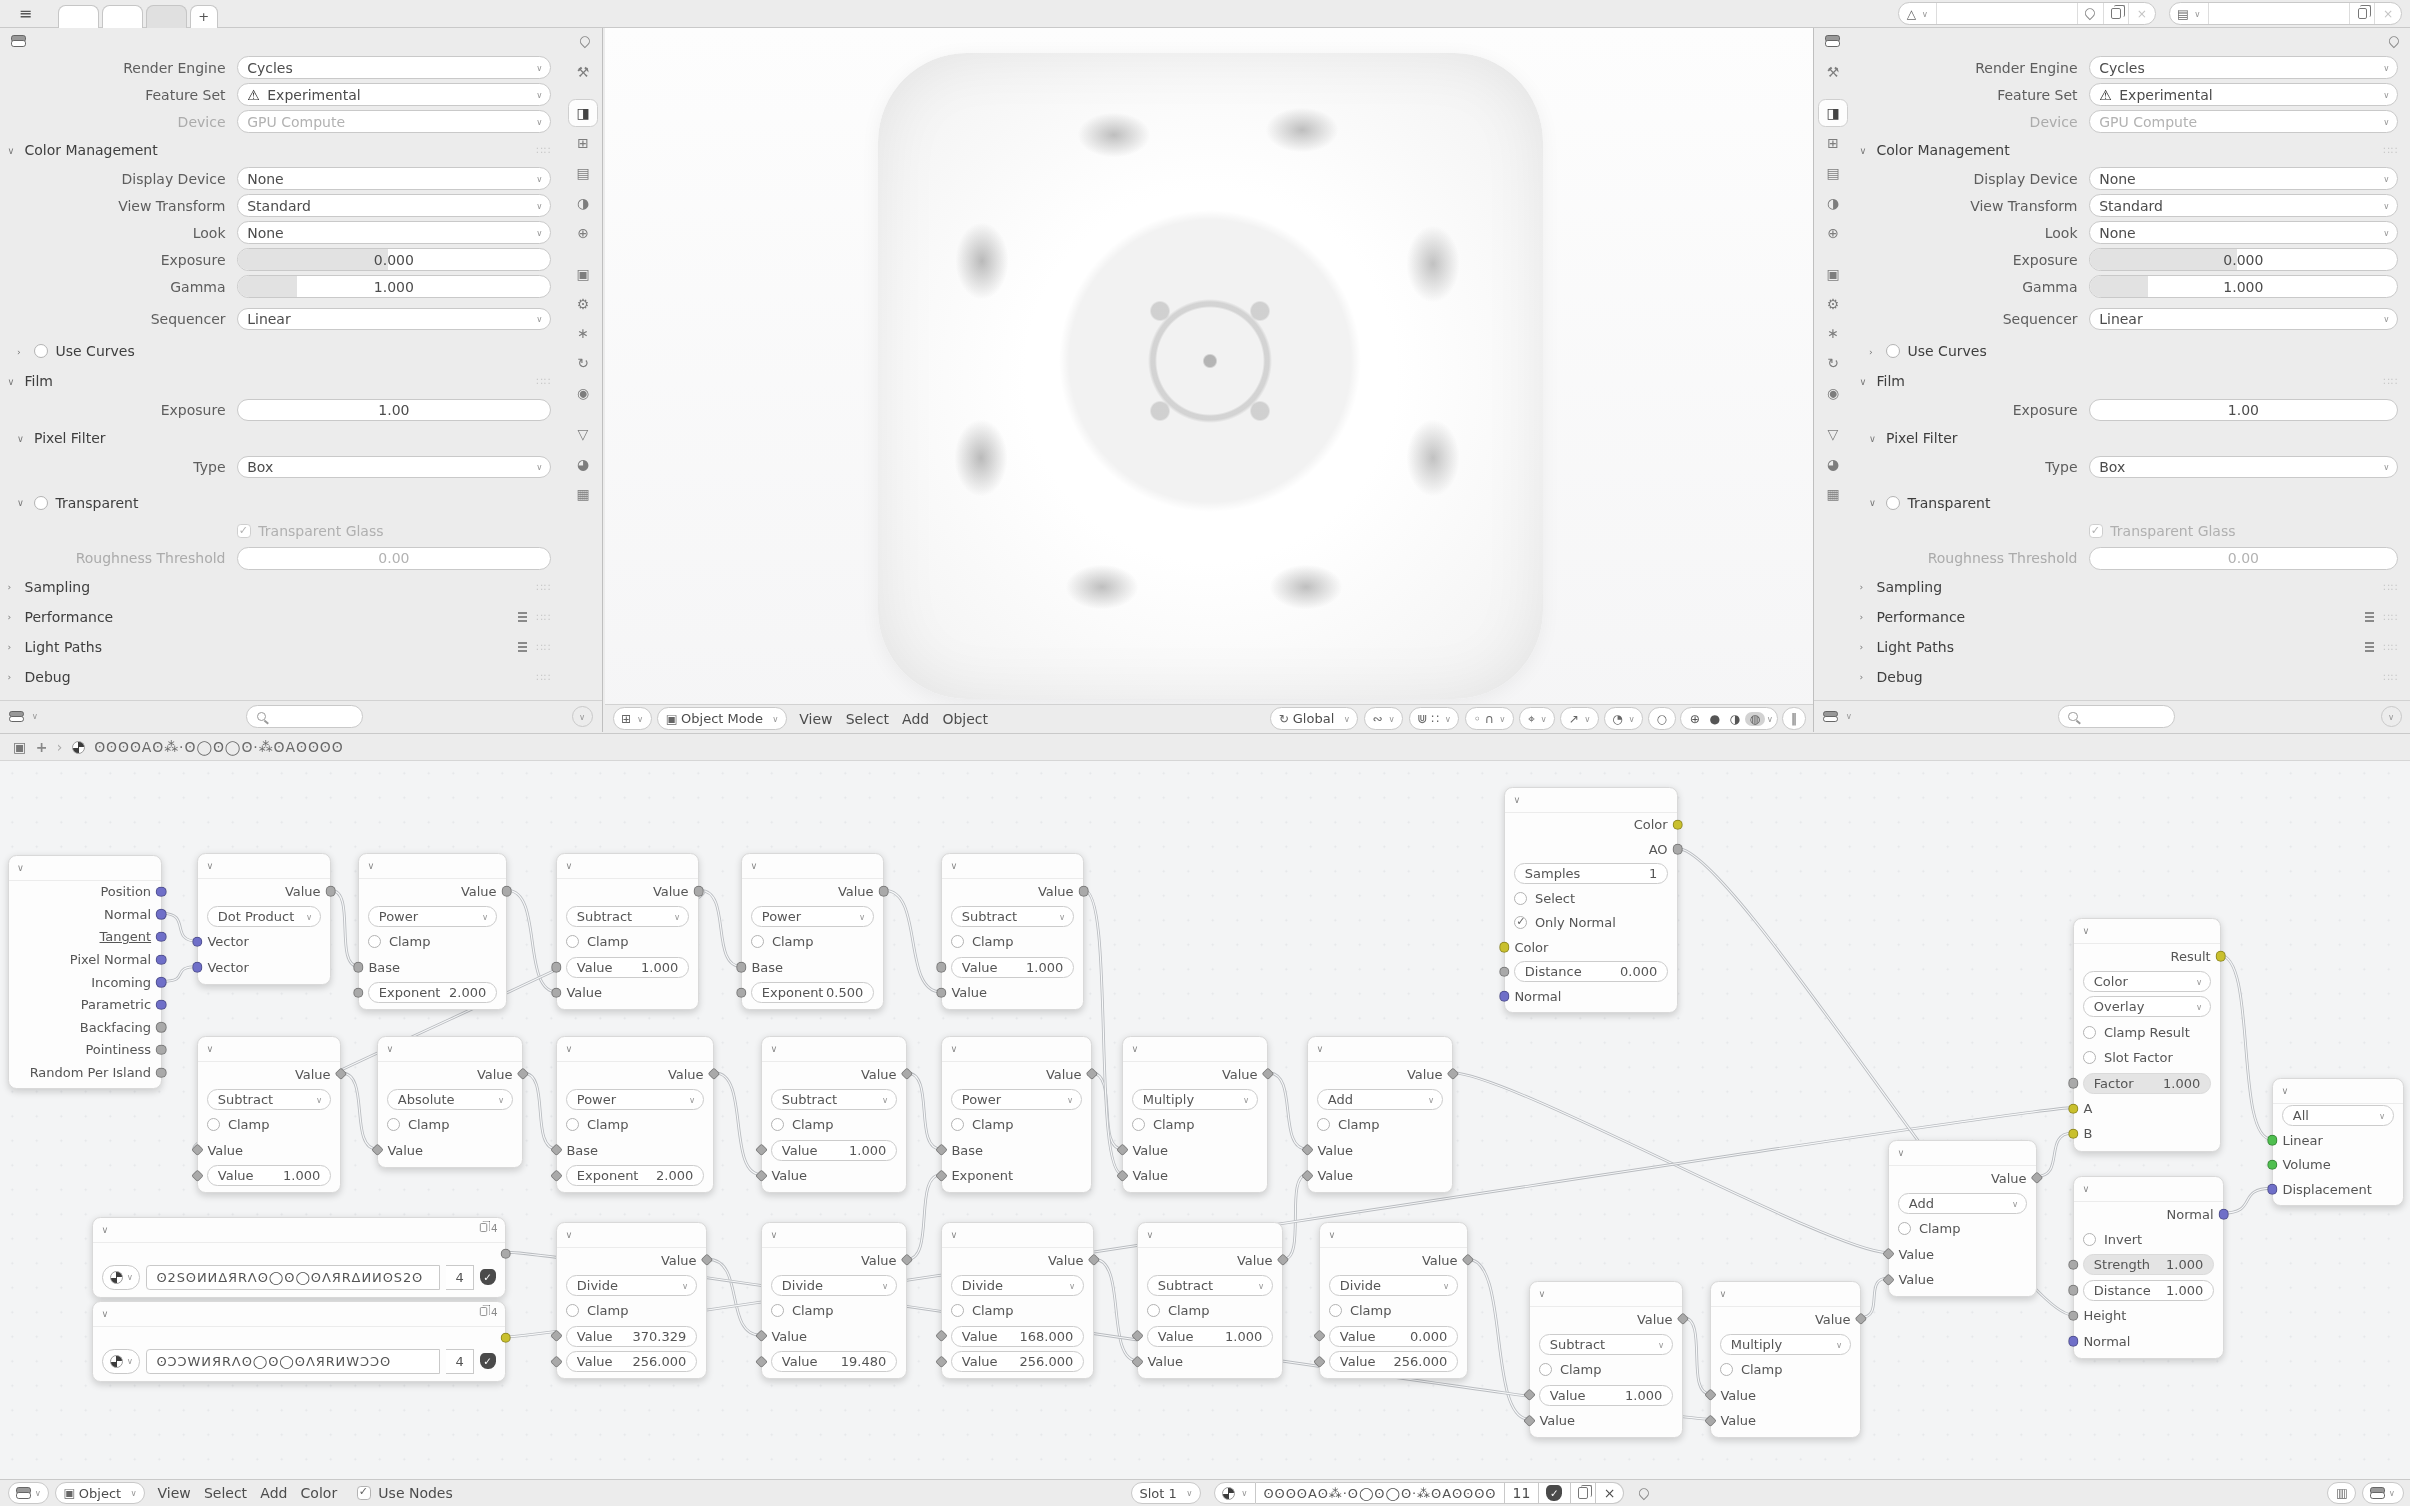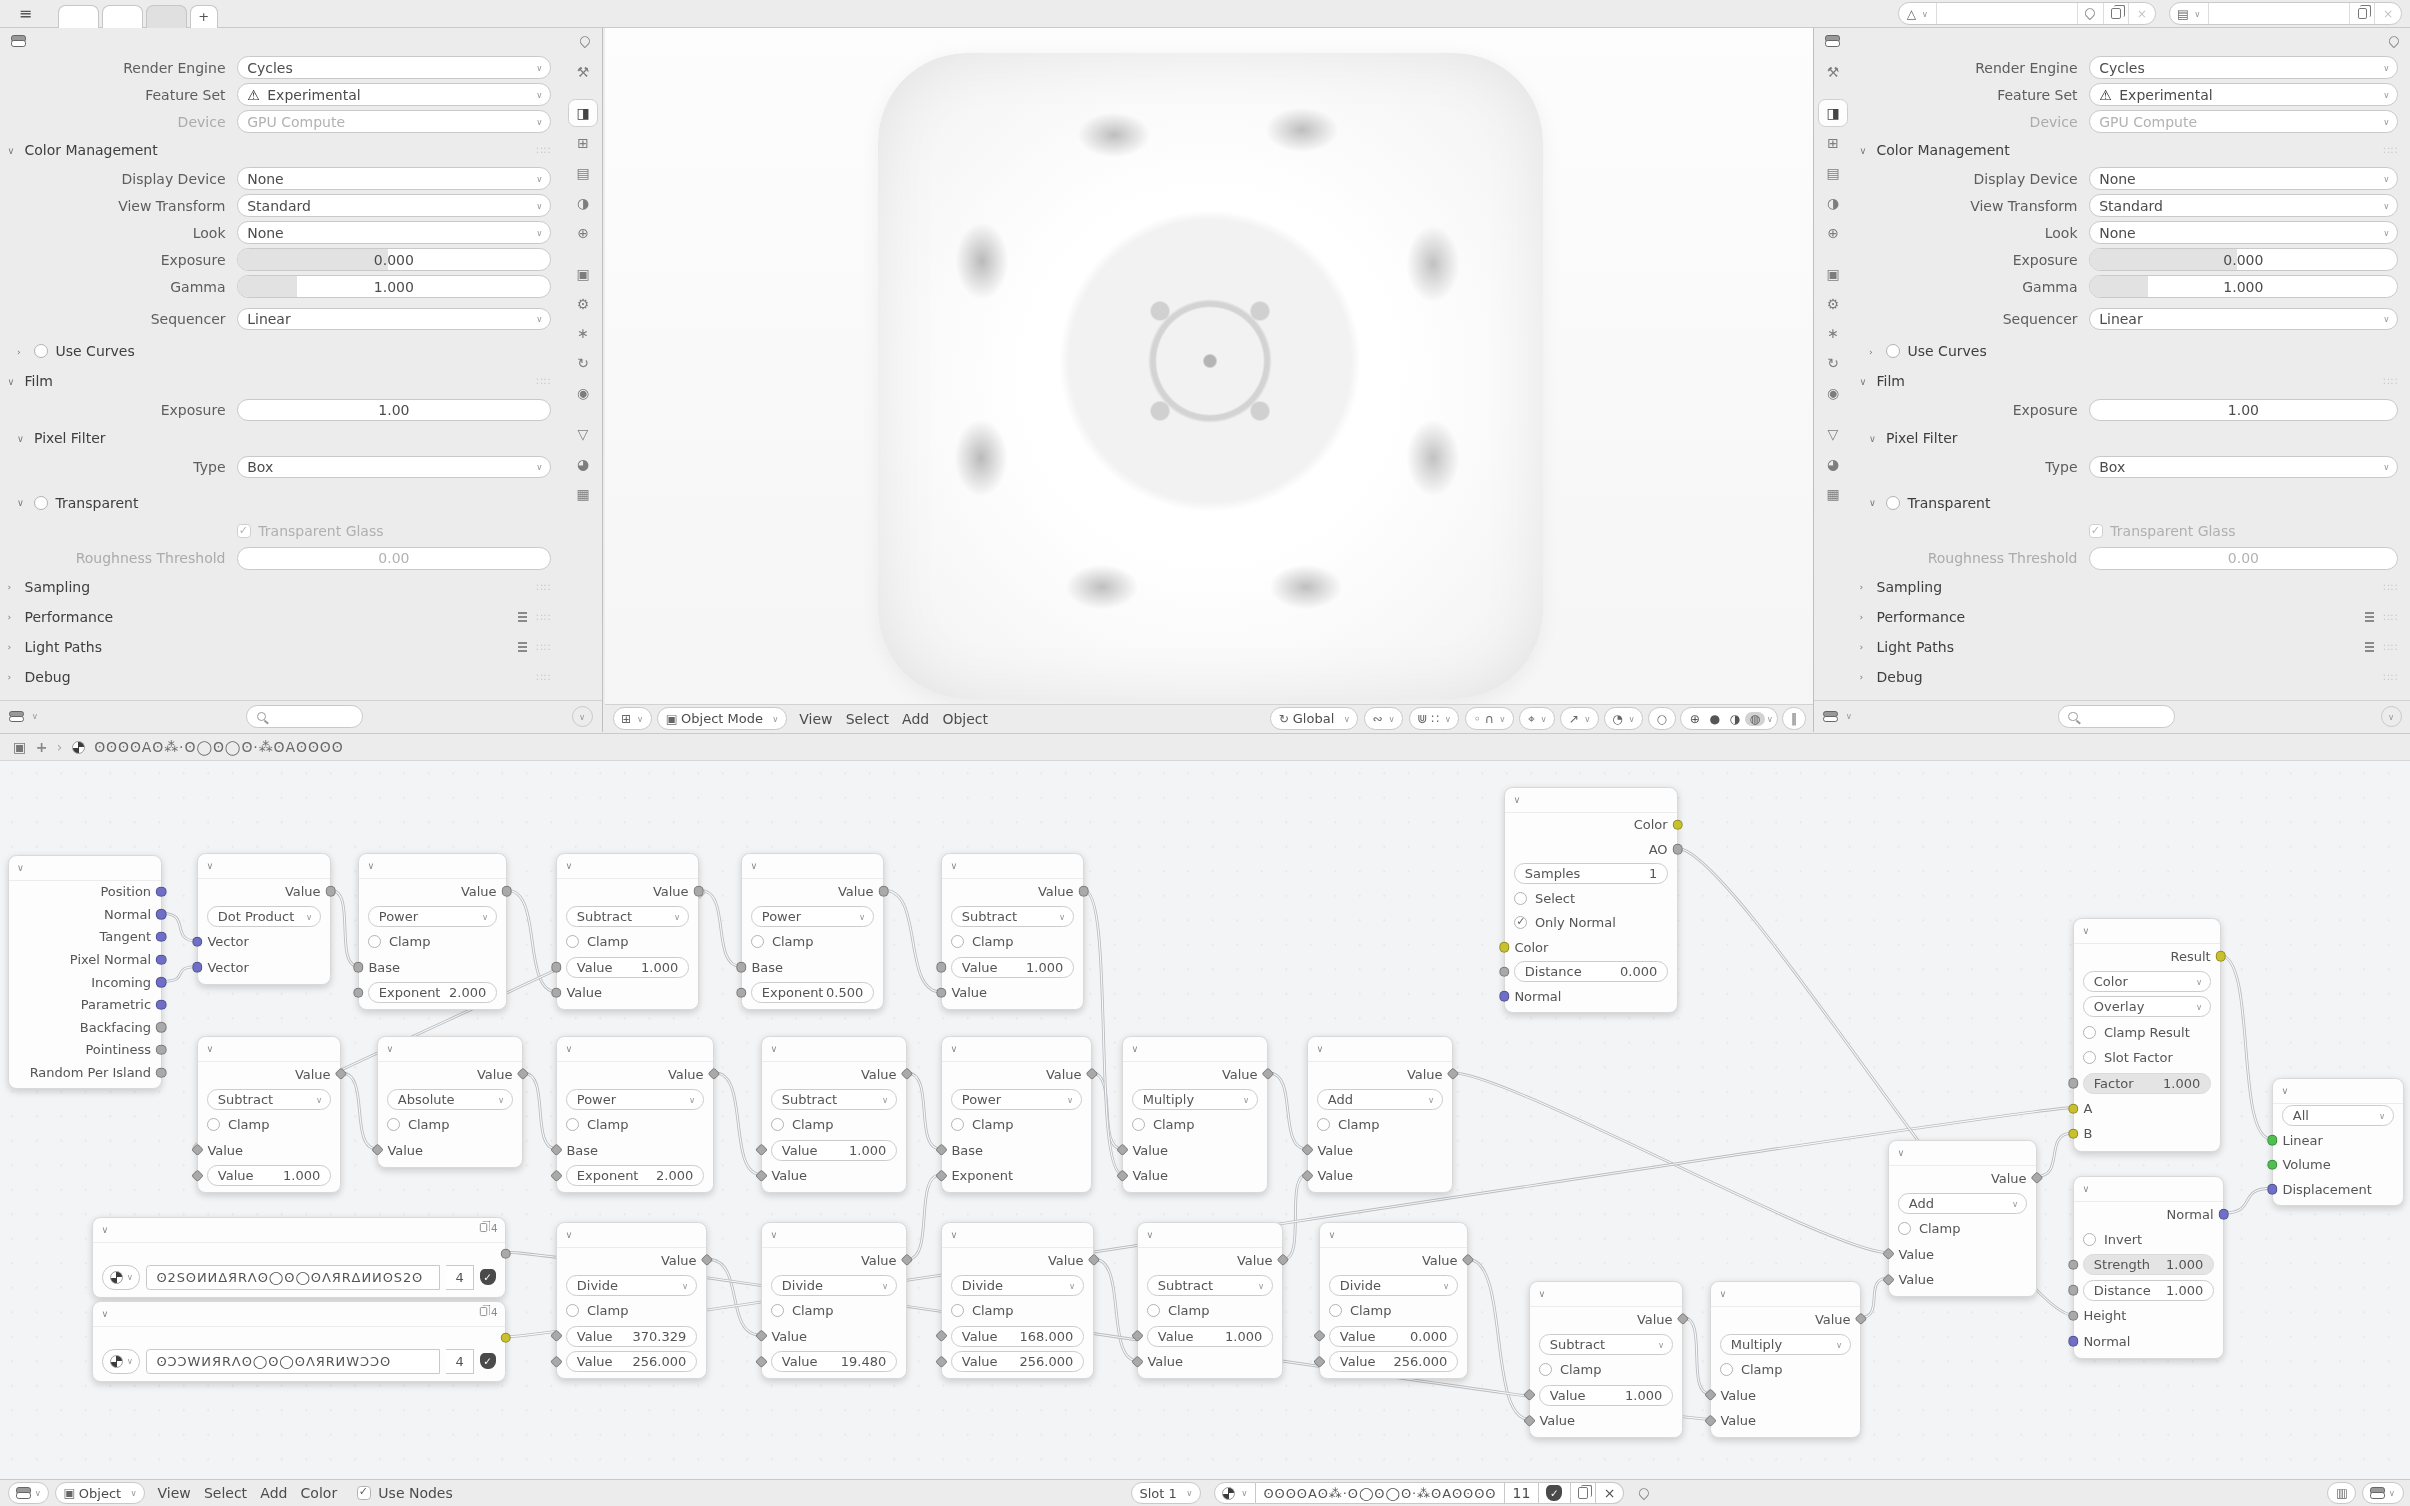--- a/index.html
+++ b/index.html
@@ -754,21 +754,21 @@
           <span class="hc">∨</span>
         </div>
         <div class="nrow right" style="height: 22.6px;">
           <span>Position</span>
           <i class="sock r" style="background: rgb(111, 111, 200);"></i>
         </div>
         <div class="nrow right" style="height: 22.6px;">
           <span>Normal</span>
           <i class="sock r" style="background: rgb(111, 111, 200);"></i>
         </div>
-        <div class="nrow right" style="height: 22.6px;">
+        <div class="nrow right" style="height: 22.6px; text-decoration: underline;">
           <span>Tangent</span>
           <i class="sock r" style="background: rgb(111, 111, 200);"></i>
         </div>
         <div class="nrow right" style="height: 22.6px;">
           <span>Pixel Normal</span>
           <i class="sock r" style="background: rgb(111, 111, 200);"></i>
         </div>
         <div class="nrow right" style="height: 22.6px;">
           <span>Incoming</span>
           <i class="sock r" style="background: rgb(111, 111, 200);"></i>

